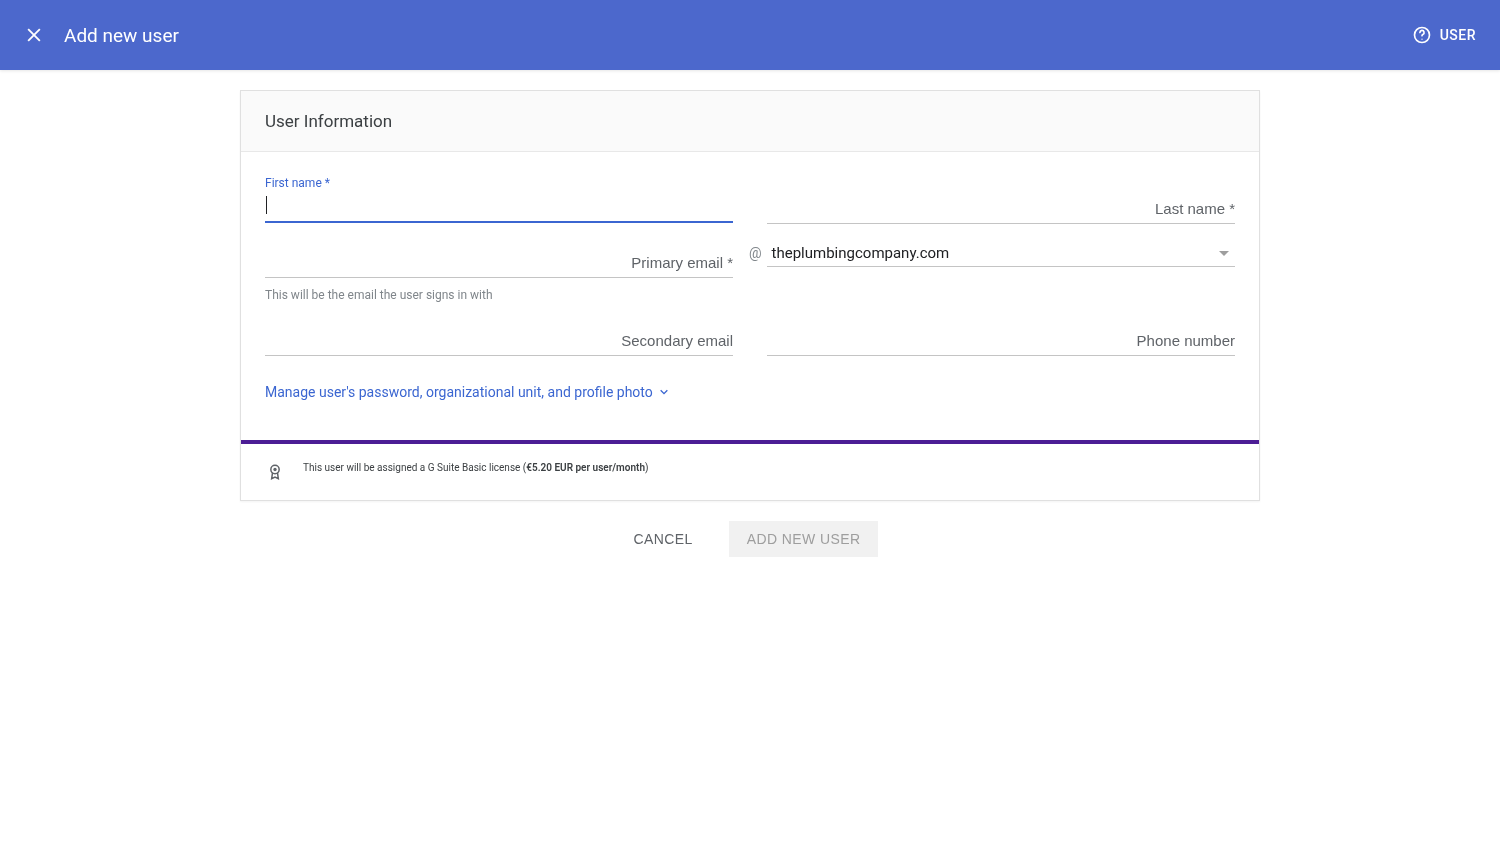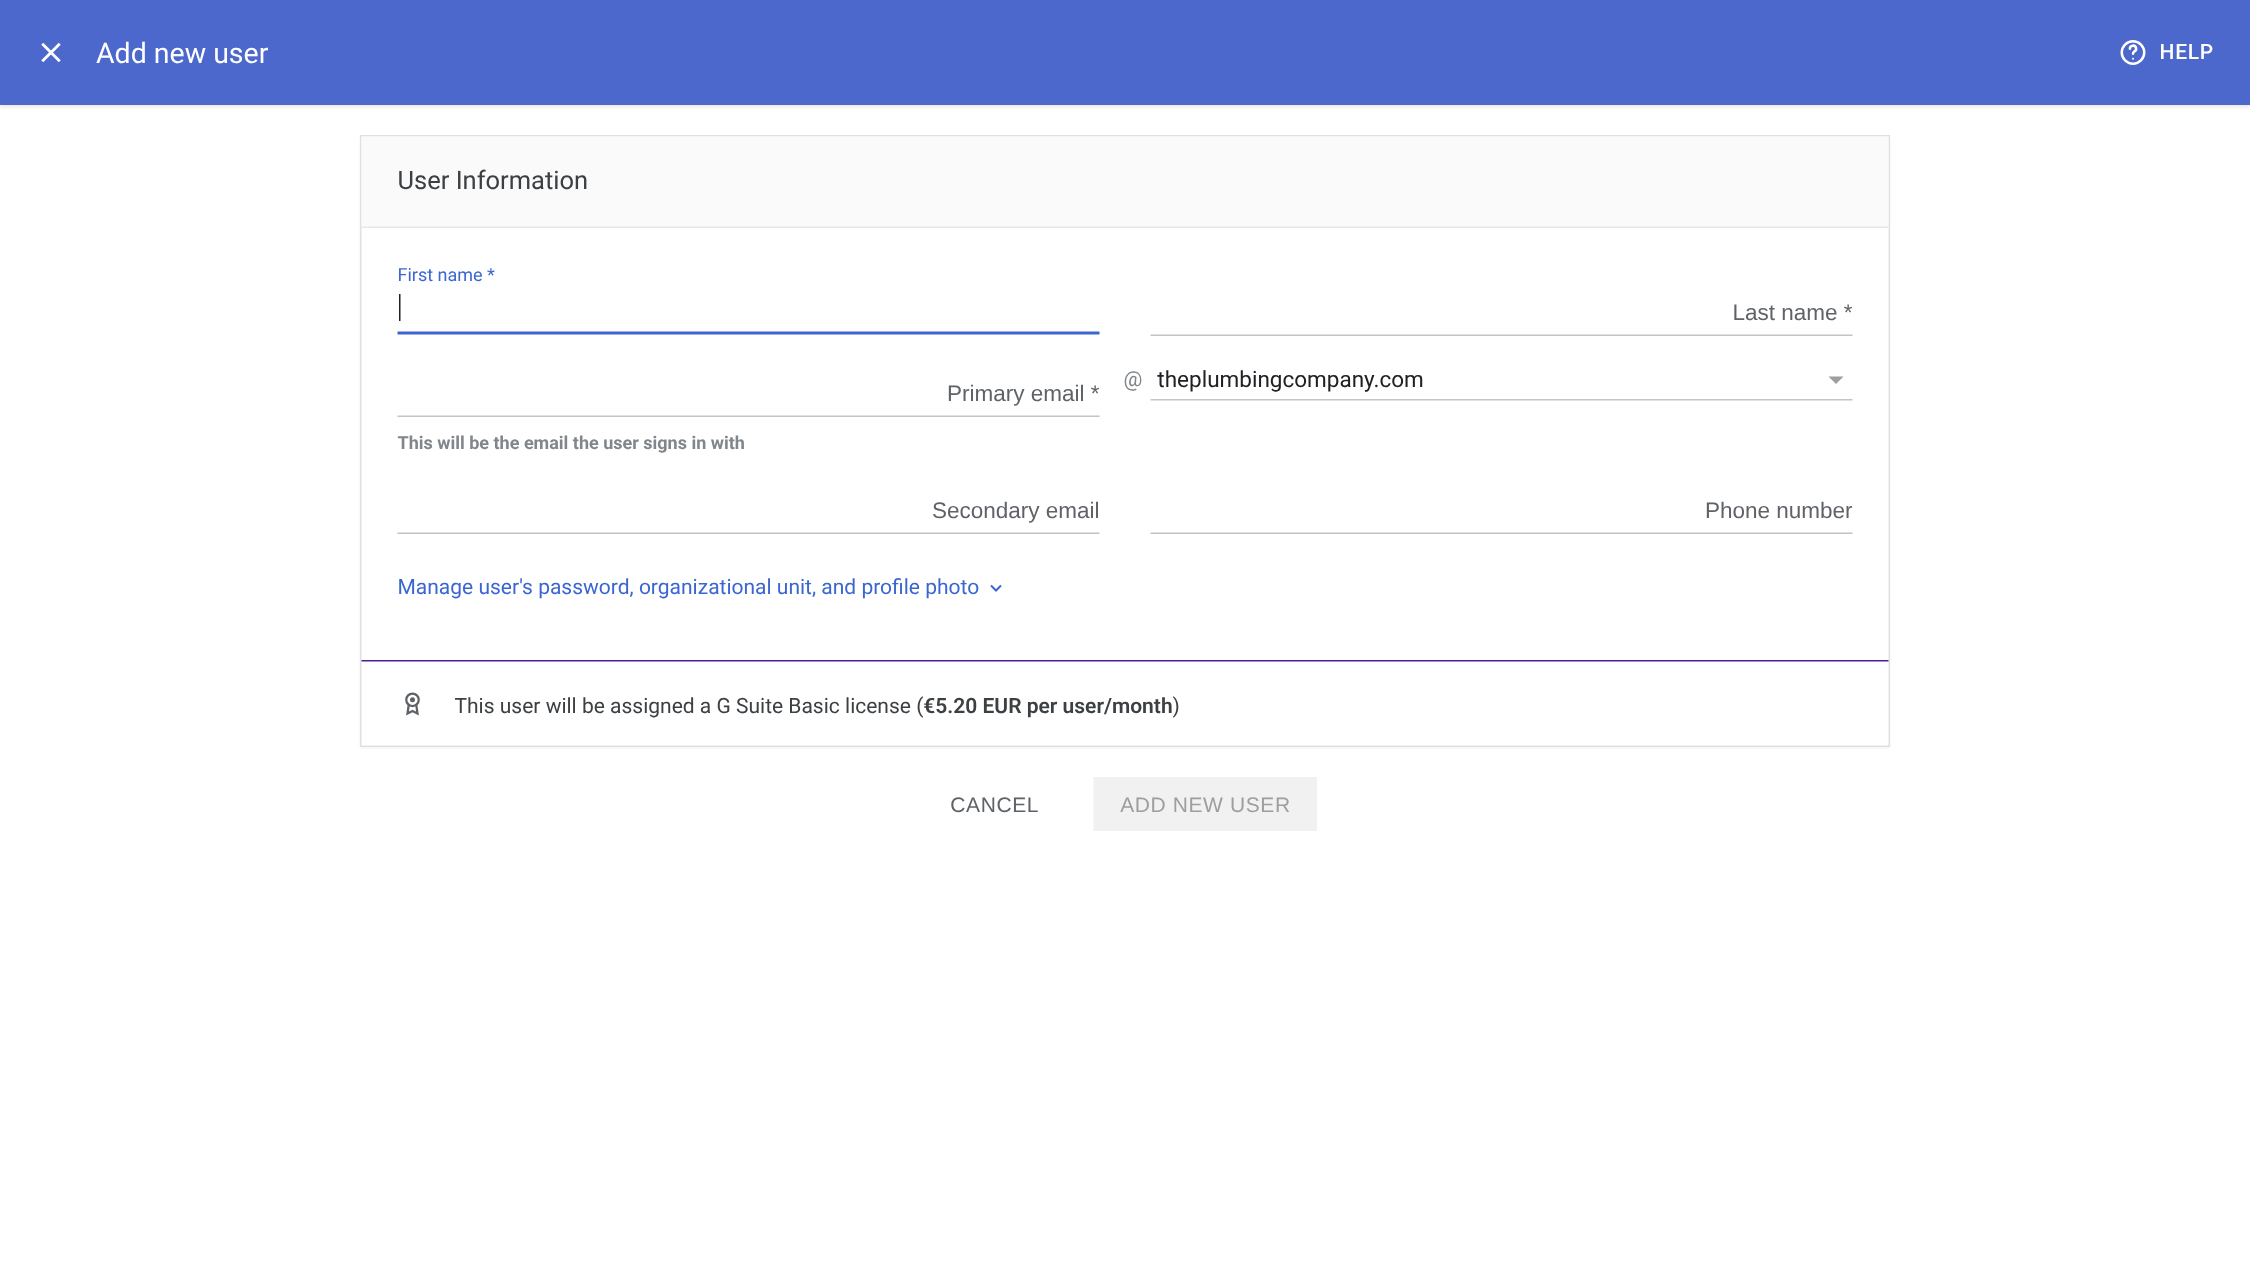--- a/index.html
+++ b/index.html
@@ -94,21 +94,20 @@
   }
   .text-input::placeholder {
     color: #5f6368;
     font-size: 15px;
   }
   .placeholder-floated-row { margin-top: 18px; }
   .helper-text {
     font-size: 12px;
     color: #80868b;
     margin-top: 10px;
-    font-weight: bold;
   }
   .domain-col {
     display: flex;
     align-items: center;
     border-bottom: 1px solid #c4c4c4;
     padding-bottom: 4px;
     position: relative;
   }
   .at-sign {
     color: #80868b;
@@ -136,26 +135,26 @@
     display: inline-flex;
     align-items: center;
     gap: 6px;
     margin-top: 10px;
   }
   .chevron-down-small {
     width: 10px; height: 10px;
   }
   .chevron-down-small svg { display:block; }
   .license-footer {
-    border-top: 1px solid #4c1d95;
+    border-top: 4px solid #4c1d95;
     padding: 18px 24px;
     display: flex;
-    align-items: flex-end;
+    align-items: flex-start;
     gap: 18px;
-    font-size: 14px;
+    font-size: 10px;
     color: #3c4043;
   }
   .license-icon { width: 20px; height: 20px; color: #5f6368; flex-shrink:0;}
   .license-price { font-weight: 600; }
   .actions {
     width: 1020px;
     margin: 20px auto 0;
     display: flex;
     justify-content: center;
     gap: 24px;
@@ -200,21 +199,21 @@
   </span>
   <span class="header-title">Add new user</span>
   <span class="header-right">
     <span class="help-icon">
       <svg viewBox="0 0 24 24" fill="none" stroke="#fff" stroke-width="2">
           <circle cx="12" cy="12" r="9"></circle>
           <path d="M9.5 9a2.5 2.5 0 1 1 3.5 2.3c-.8.4-1 .9-1 1.7" stroke-linecap="round"></path>
           <circle cx="12" cy="17" r="0.8" fill="#fff" stroke="none"></circle>
         </svg>
     </span>
-    <span class="help-text">HELP</span>
+    <span class="help-text">USER</span>
   </span>
 </div>
 
 <div class="card">
   <div class="card-header">User Information</div>
   <div class="card-body">
 
     <div class="row">
       <div class="col field-wrap">
         <label class="field-label-floating">First name *</label>

